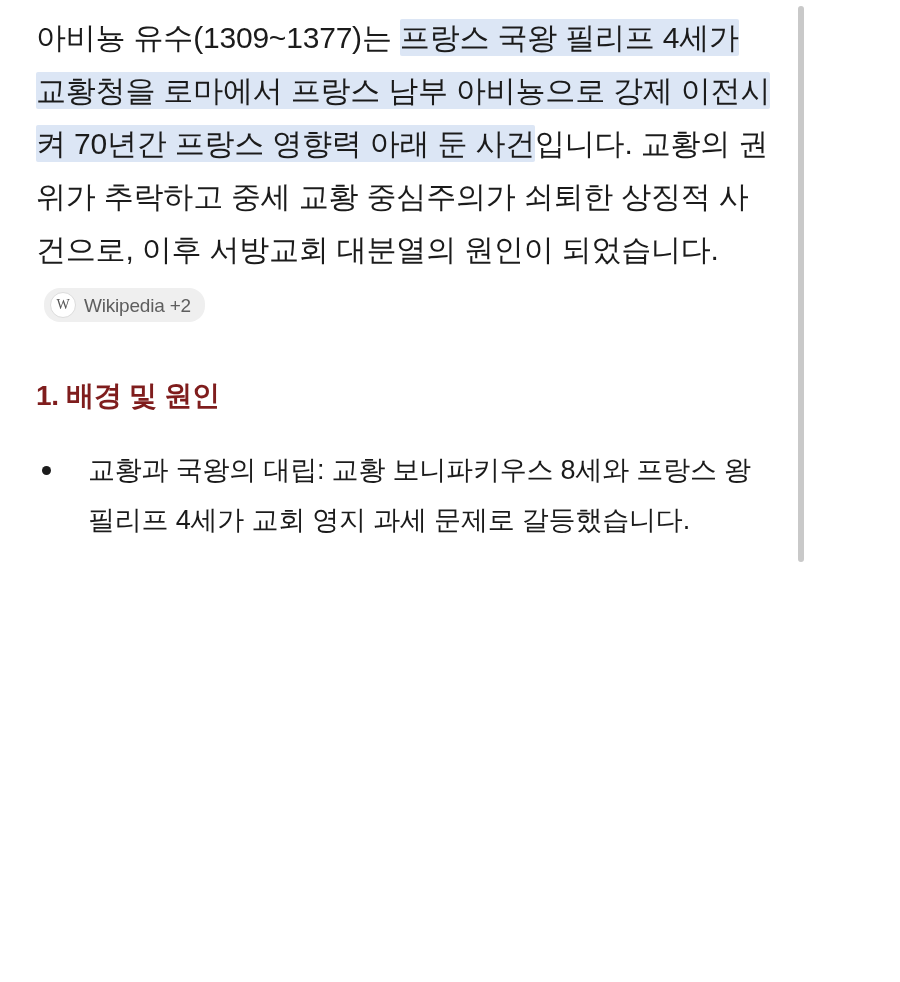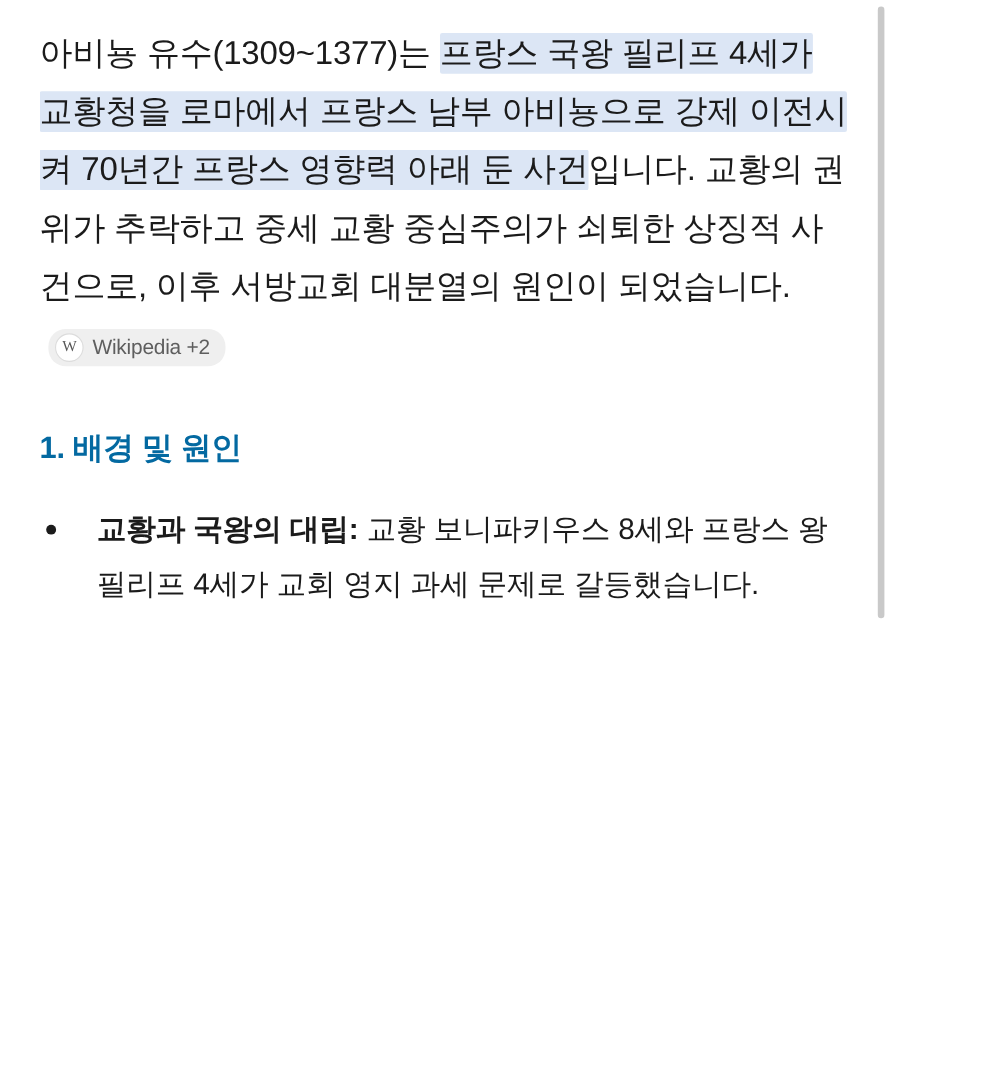--- a/index.html
+++ b/index.html
@@ -12,21 +12,21 @@
     height: 982px;
     overflow: hidden;
     font-family: "Liberation Sans", sans-serif;
     color: #1b1b1b;
   }
   .page {
     position: relative;
     width: 816px;
     height: 982px;
     box-sizing: border-box;
-    padding: 16px 44px 0 36px;
+    padding: 5px 44px 0 36px;
   }
   .scrollbar-track {
     position: absolute;
     top: 0;
     right: 6px;
     width: 6px;
     height: 982px;
     background: transparent;
   }
   .scrollbar-thumb {
@@ -77,21 +77,21 @@
     justify-content: center;
     font-family: "Liberation Serif", serif;
     font-size: 14px;
     color: #555;
   }
   h2.section-title {
     font-size: 28px;
     font-weight: bold;
     margin: 48px 0 30px 0;
     letter-spacing: -0.3px;
-    color: #0369a1;
+    color: #7f1d1d;
   }
   ul.bullets {
     list-style: none;
     margin: 0;
     padding: 0;
   }
   ul.bullets li {
     position: relative;
     padding-left: 52px;
     margin-bottom: 34px;
@@ -102,21 +102,21 @@
   ul.bullets li .dot {
     position: absolute;
     left: 6px;
     top: 21px;
     width: 9px;
     height: 9px;
     border-radius: 50%;
     background: #1b1b1b;
   }
   .lead {
-    font-weight: bold;
+    font-weight: normal;
   }
   .link-chip {
     display: inline-flex;
     align-items: center;
     justify-content: center;
     width: 34px;
     height: 34px;
     border-radius: 50%;
     background: #efefef;
     vertical-align: -6px;

